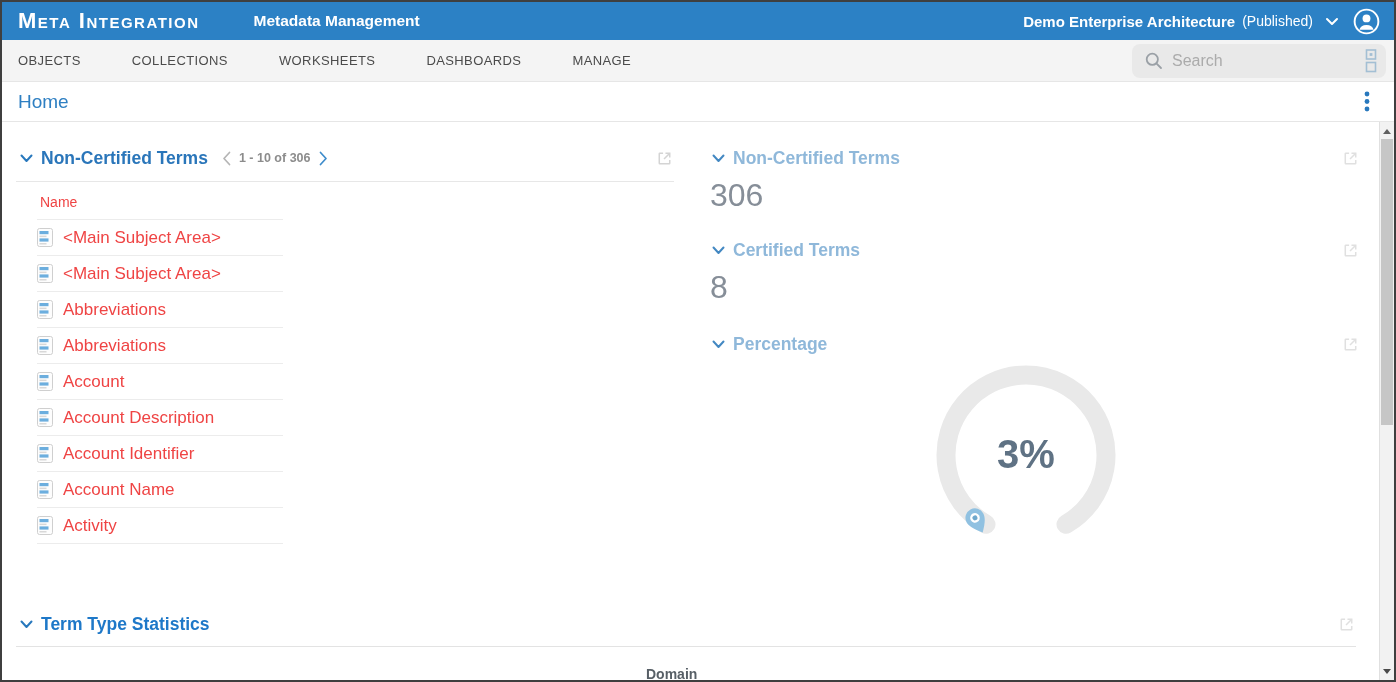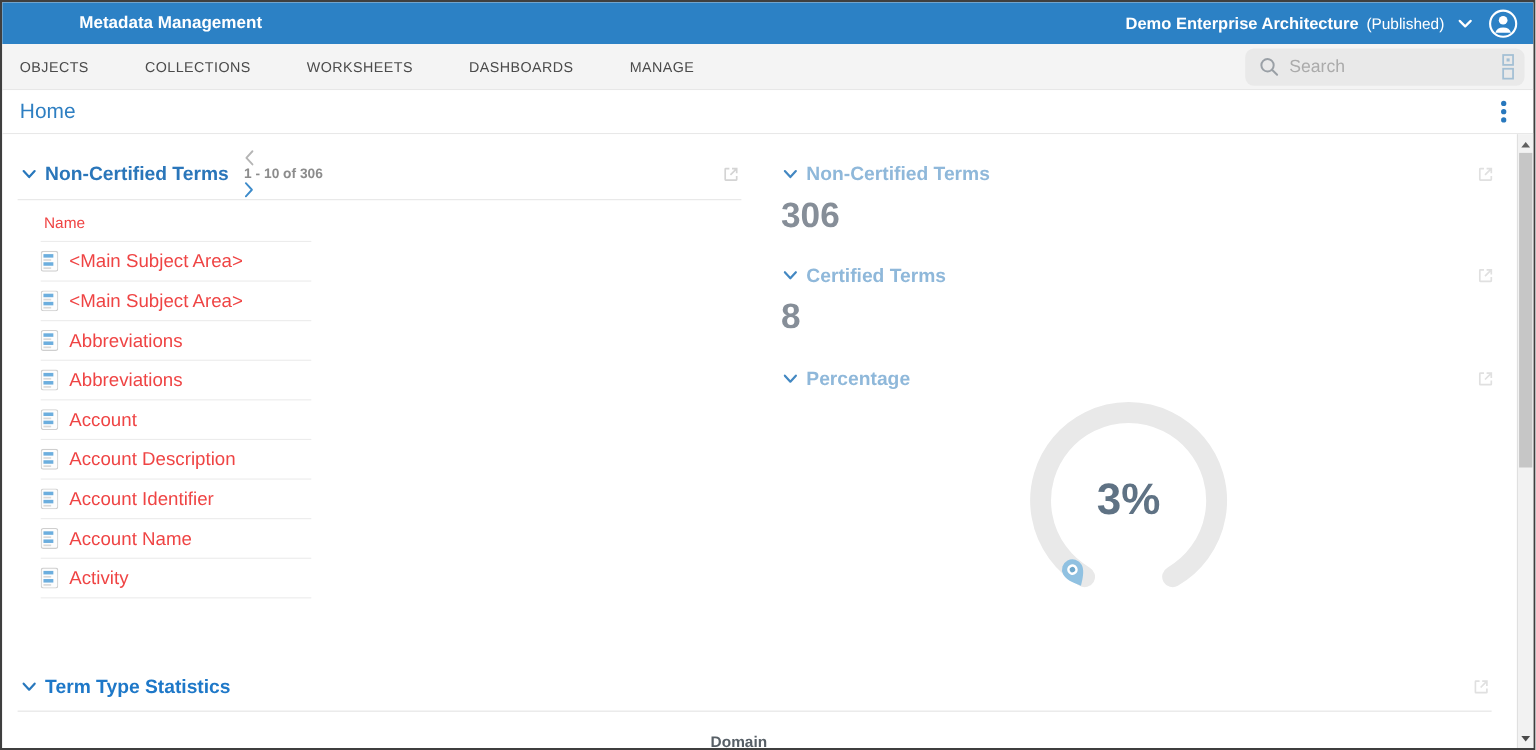--- a/index.html
+++ b/index.html
@@ -57,40 +57,40 @@
   .kebab { margin-left:auto; cursor:pointer; display:flex; align-items:center; padding:2px 4px; }
 
   
   .content { position:absolute; top:120px; left:0; right:0; bottom:0; background:#fff; }
 
   
   .left-panel { position:absolute; left:14px; top:24px; width:658px; }
   .panel-header { display:flex; align-items:center; height:24px; }
   .hdr-chevron { display:flex; align-items:center; margin:0 8px 0 4px; cursor:pointer; }
   .left-title { color:#2a76ba; font-weight:bold; font-size:17.5px; }
-  .pager { display:flex; margin-left:10px;flex-direction:column; }
+  .pager { display:flex; align-items:center; margin-left:10px; }
   .pg-prev, .pg-next { display:flex; align-items:center; cursor:pointer; padding:0 4px; }
   .pager-text { color:#8c8c8c; font-weight:bold; font-size:12.5px; margin:0 4px; white-space:nowrap; }
   .expand-btn { margin-left:auto; cursor:pointer; display:flex; align-items:center; }
   .panel-underline { height:1px; background:#e7e7e7; margin-top:11px; }
   .col-header { color:#ef4444; font-weight:normal; font-size:14px; margin:12px 0 0 24px; }
   .col-underline { height:1px; background:#ececec; margin:9px 0 0 21px; width:246px; }
   .term-row {
     display:flex; align-items:center; height:36px; margin-left:21px; width:246px;
     border-bottom:1px solid #ececec; cursor:pointer;
   }
   .term-icon { display:flex; align-items:center; margin-right:10px; }
   .term-label { color:#ef4444; font-size:17px; white-space:nowrap; }
 
   
   .right-panel { position:absolute; left:706px; top:0; width:652px; }
   .widget { position:absolute; left:0; right:0; }
   .widget-header { display:flex; align-items:center; }
   .widget-title { color:#8fb8da; font-weight:bold; font-size:17.5px; }
-  .widget-value { color:#868e98; font-weight:bold; font-size:32px; margin:8px 0 0 2px; }
+  .widget-value { color:#868e98; font-weight:normal; font-size:32px; margin:8px 0 0 2px; }
 
   .gauge-wrap { position:absolute; left:208px; top:228px; width:220px; height:215px; }
   .gauge-value {
     position:absolute; left:0; right:0; top:82px; text-align:center;
     color:#5f7284; font-weight:bold; font-size:40px;
   }
 
   
   .stats-section { position:absolute; left:14px; right:38px; top:490px; }
   .stats-title { color:#1e78c8; font-weight:bold; font-size:17.5px; }
@@ -108,20 +108,21 @@
   .tri-up { width:0; height:0; border-left:4px solid transparent; border-right:4px solid transparent; border-bottom:5px solid #606060; }
   .tri-down { width:0; height:0; border-left:4px solid transparent; border-right:4px solid transparent; border-top:5px solid #4a4a4a; }
   .sb-thumb { position:absolute; left:1px; top:17px; width:12px; height:286px; background:#c6c6c6; cursor:grab; }
 </style>
 </head>
 <body>
 
 <div class="window">
 
   <div class="topbar">
+    <span class="brand">Meta Integration</span>
     <span class="app-title">Metadata Management</span>
     <div class="topbar-right">
       <span class="repo-name">Demo Enterprise Architecture</span>
       <span class="repo-status">(Published)</span>
       <span class="topbar-chevron">
         <svg width="14" height="9" viewBox="0 0 14 9">
             <path d="M2 2 L7 7 L12 2" fill="none" stroke="#ffffff" stroke-width="2" stroke-linecap="round" stroke-linejoin="round"></path>
           </svg>
       </span>
       <span class="avatar">

